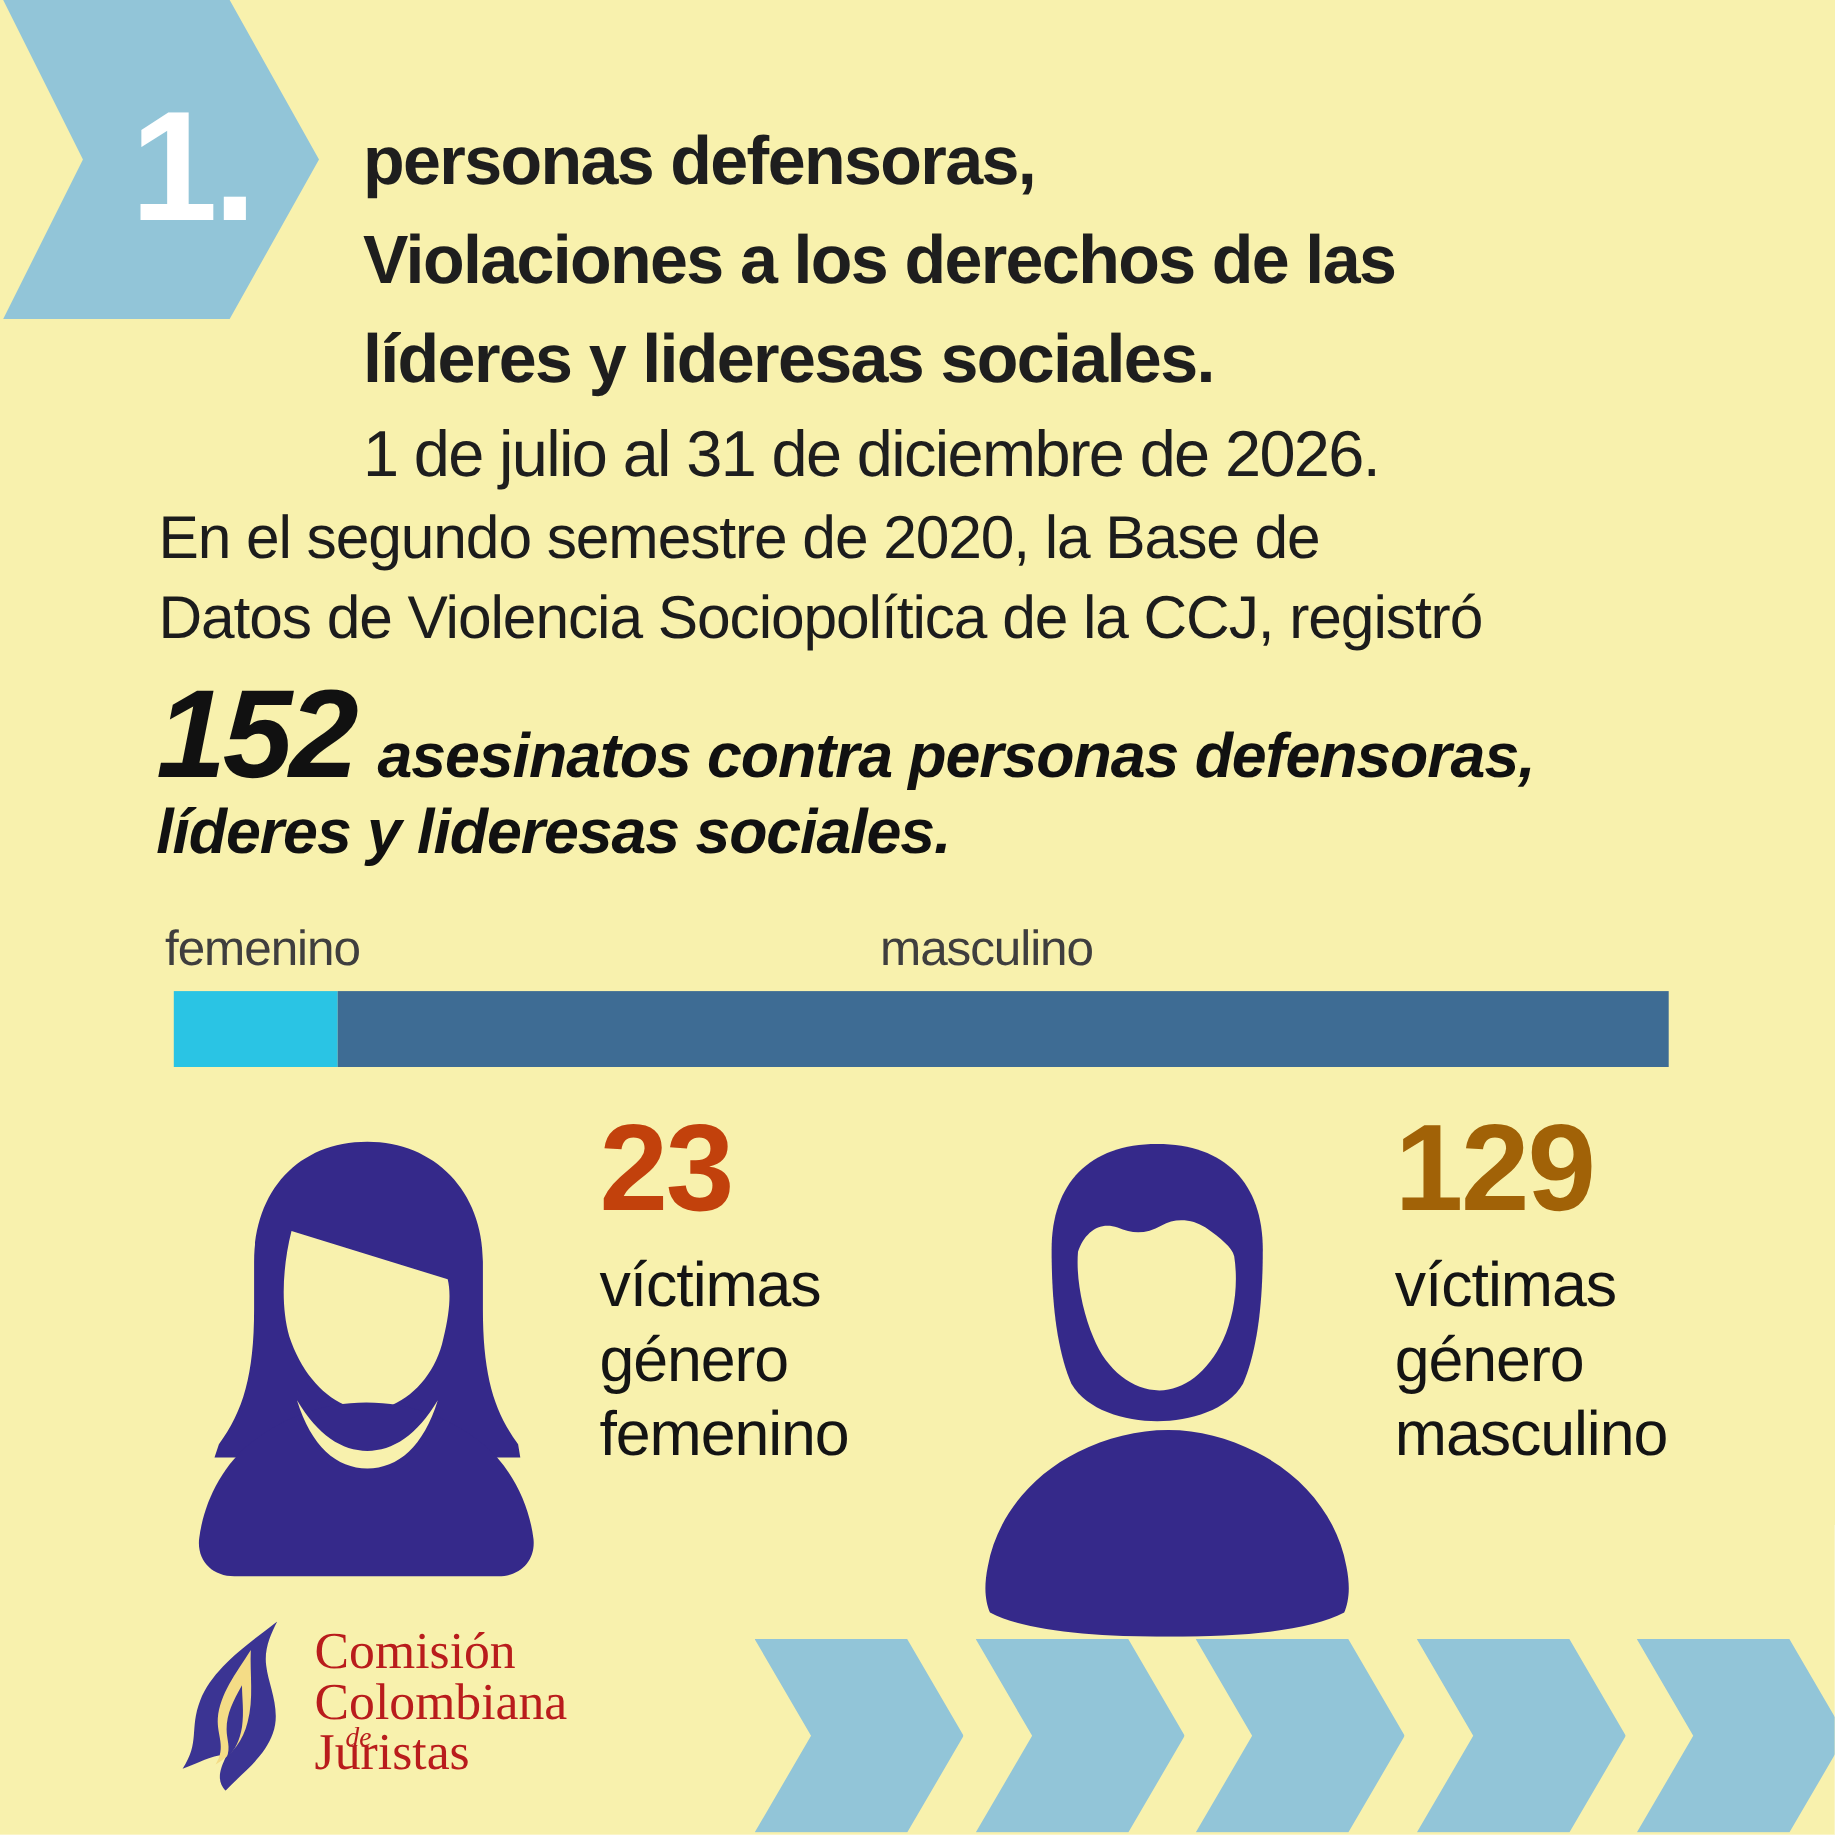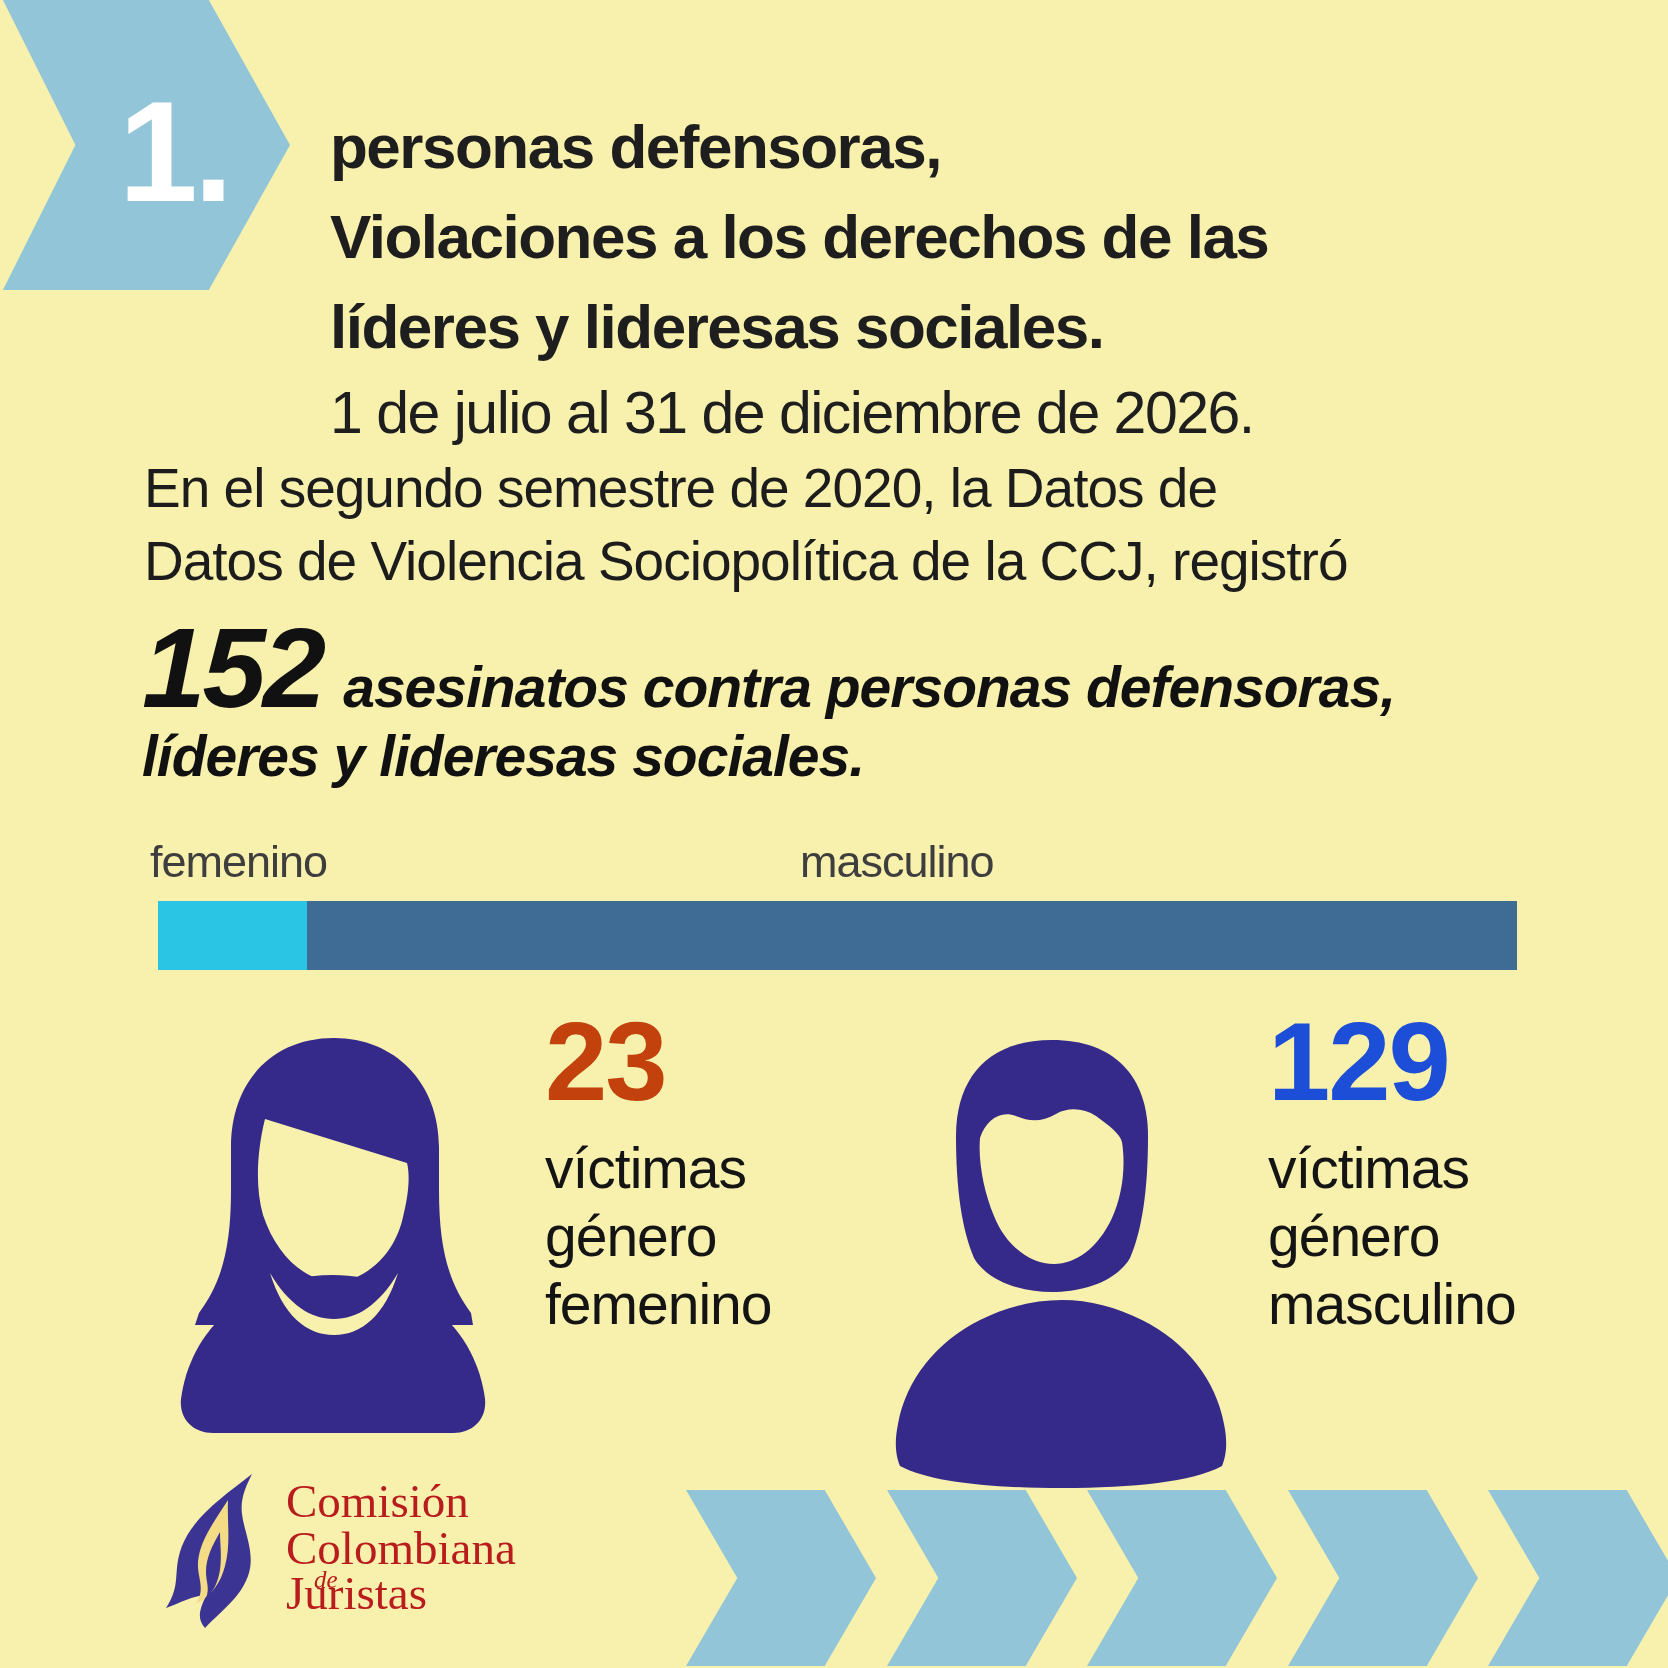--- a/index.html
+++ b/index.html
@@ -47,21 +47,21 @@
 
   
   .avatar{position:absolute;}
   .avatar.female{left:153px;top:1035px;width:360px;height:400px;}
   .avatar.male{left:870px;top:1038px;width:385px;height:450px;}
   .gstat{position:absolute;width:340px;}
   .gstat.female{left:545px;top:1002px;}
   .gstat.male{left:1268px;top:1002px;}
   .gstat-number{font-size:112px;font-weight:bold;line-height:120px;letter-spacing:-2px;}
   .gstat.female .gstat-number{color:#c2410c;}
-  .gstat.male .gstat-number{color:#1d4ed8;}
+  .gstat.male .gstat-number{color:#a16207;}
   .gstat-lines{margin-top:12px;font-size:57px;line-height:68px;color:#141414;letter-spacing:-1px;}
 
   
   .logo-flame{position:absolute;left:164px;top:1474px;width:116px;height:154px;}
   .logo-text{position:absolute;left:286px;top:1478px;font-family:"Liberation Serif", serif;
              color:#b91c1c;font-size:47px;line-height:47px;}
   .logo-line3{position:relative;margin-top:-2px;}
   .logo-de{position:absolute;left:28px;top:-14px;font-size:25px;font-style:italic;}
 
   
@@ -82,21 +82,21 @@
   </div>
 
   <div class="title-block">
     <div class="title-line">personas defensoras,</div>
     <div class="title-line">Violaciones a los derechos de las</div>
     <div class="title-line">líderes y lideresas sociales.</div>
     <div class="subtitle">1 de julio al 31 de diciembre de 2026.</div>
   </div>
 
   <div class="intro">
-    <div>En el segundo semestre de 2020, la Datos de</div>
+    <div>En el segundo semestre de 2020, la Base de</div>
     <div>Datos de Violencia Sociopolítica de la CCJ, registró</div>
   </div>
 
   <div class="stat">
     <div class="stat-line1">
       <span class="stat-number">152</span>
       <span class="stat-text">asesinatos contra personas defensoras,</span>
     </div>
     <div class="stat-line2">líderes y lideresas sociales.</div>
   </div>

